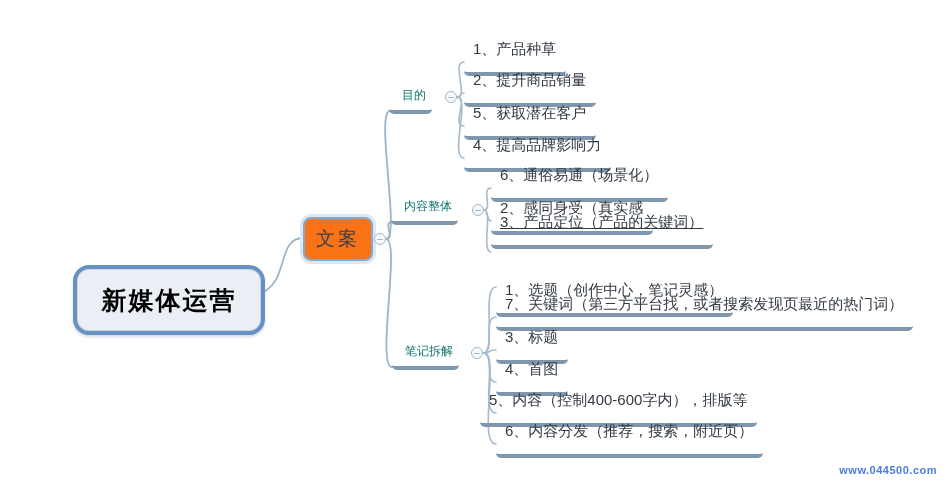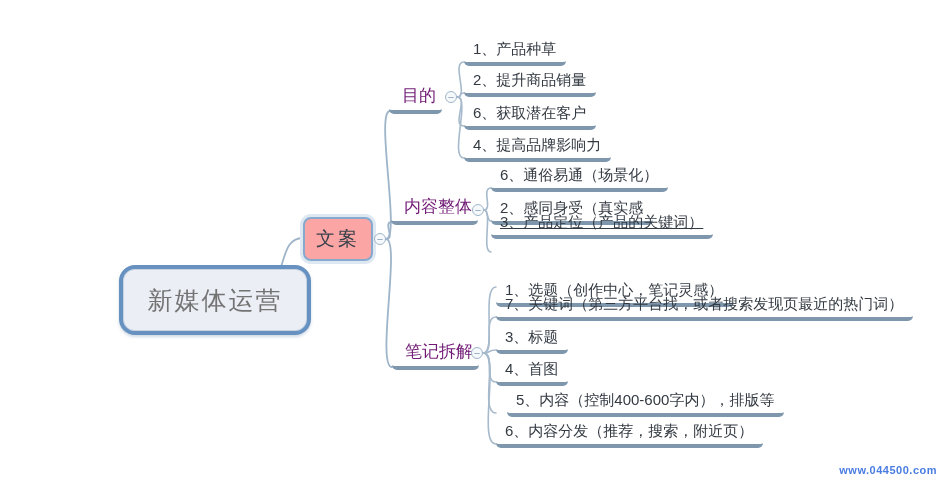--- a/index.html
+++ b/index.html
@@ -9,38 +9,38 @@
   }
   svg.lines{position:absolute;left:0;top:0;pointer-events:none;}
   .curve{fill:none;stroke:#a6bacc;stroke-width:1.6;stroke-linecap:round;}
   .curve.main{stroke:#9db4c9;stroke-width:1.8;}
 
   .root-topic{
     position:absolute;left:73px;top:265px;width:192px;height:70px;
     background:#ebeff5;border:4px solid #6691c0;border-radius:16px;
     box-shadow:0 2px 3px rgba(120,150,180,.35), inset 0 0 0 1px #c8d4e2;
     display:flex;align-items:center;justify-content:center;
-    font-size:25px;font-weight:normal;color:#737373;letter-spacing:2px;
-    box-sizing:border-box;cursor:default;margin-left:46px;
+    font-size:25px;font-weight:bold;color:#000000;letter-spacing:2px;
+    box-sizing:border-box;cursor:default;
   }
   .l1-topic{
     position:absolute;left:303px;top:217px;width:70px;height:44px;
-    background:#fca5a5;border:2px solid #86a9cd;border-radius:8px;
+    background:#f97316;border:2px solid #86a9cd;border-radius:8px;
     box-shadow:0 0 0 3px #dde8f2;
     display:flex;align-items:center;justify-content:center;
     font-size:19px;color:#38404a;letter-spacing:3px;box-sizing:border-box;
   }
   .branch{
-    position:absolute;font-size:17px;line-height:21px;color:#701a75;
+    position:absolute;font-size:12px;line-height:21px;color:#0f766e;
     padding:0 6px 4px 13px;border-bottom:4px solid #7e97ad;border-radius:0 0 5px 5px;
     white-space:nowrap;
   }
   .leaf{
     position:absolute;font-size:15px;line-height:20px;color:#333a42;
-    padding:0 10px 3px 9px;border-bottom:4px solid #7e97ad;border-radius:0 0 5px 5px;
+    padding:0 10px 13px 9px;border-bottom:4px solid #7e97ad;border-radius:0 0 5px 5px;
     white-space:nowrap;
   }
   .collapse{
     position:absolute;width:12px;height:12px;border:1px solid #9fb6c9;border-radius:50%;
     background:#f5f9fc;color:#8aa0b4;font-size:11px;line-height:11px;text-align:center;
     box-sizing:border-box;cursor:pointer;
   }
   .watermark{
     position:absolute;right:8px;bottom:5px;font-size:11px;font-weight:bold;color:#4a7de1;
     letter-spacing:.5px;
@@ -78,33 +78,33 @@
 
   <div class="root-topic">新媒体运营</div>
 
   <div class="l1-topic">文案</div>
   <div class="collapse" style="left:374px;top:233px;">−</div>
 
   <div class="branch" style="left:389px;top:85px;">目的</div>
   <div class="collapse" style="left:445px;top:91px;">−</div>
   <div class="leaf" style="left:464px;top:39px;">1、产品种草</div>
   <div class="leaf" style="left:464px;top:70px;">2、提升商品销量</div>
-  <div class="leaf" style="left:464px;top:103px;">6、获取潜在客户</div>
+  <div class="leaf" style="left:464px;top:103px;">5、获取潜在客户</div>
   <div class="leaf" style="left:464px;top:135px;">4、提高品牌影响力</div>
 
   <div class="branch" style="left:391px;top:196px;">内容整体</div>
   <div class="collapse" style="left:472px;top:204px;">−</div>
   <div class="leaf" style="left:491px;top:165px;">6、通俗易通（场景化）</div>
   <div class="leaf" style="left:491px;top:198px;">2、感同身受（真实感</div>
   <div class="leaf" style="left:491px;top:212px;text-decoration:underline;">3、产品定位（产品的关键词）</div>
 
   <div class="branch" style="left:392px;top:341px;">笔记拆解</div>
   <div class="collapse" style="left:471px;top:347px;">−</div>
   <div class="leaf" style="left:496px;top:264px;margin-top:16px;">1、选题（创作中心，笔记灵感）</div>
   <div class="leaf" style="left:496px;top:294px;">7、关键词（第三方平台找，或者搜索发现页最近的热门词）</div>
   <div class="leaf" style="left:496px;top:327px;">3、标题</div>
   <div class="leaf" style="left:496px;top:359px;">4、首图</div>
-  <div class="leaf" style="left:507px;top:390px;">5、内容（控制400-600字内），排版等</div>
+  <div class="leaf" style="left:480px;top:390px;">5、内容（控制400-600字内），排版等</div>
   <div class="leaf" style="left:496px;top:421px;">6、内容分发（推荐，搜索，附近页）</div>
 
   <div class="watermark">www.044500.com</div>
 
 </div>
 
 </body></html>

